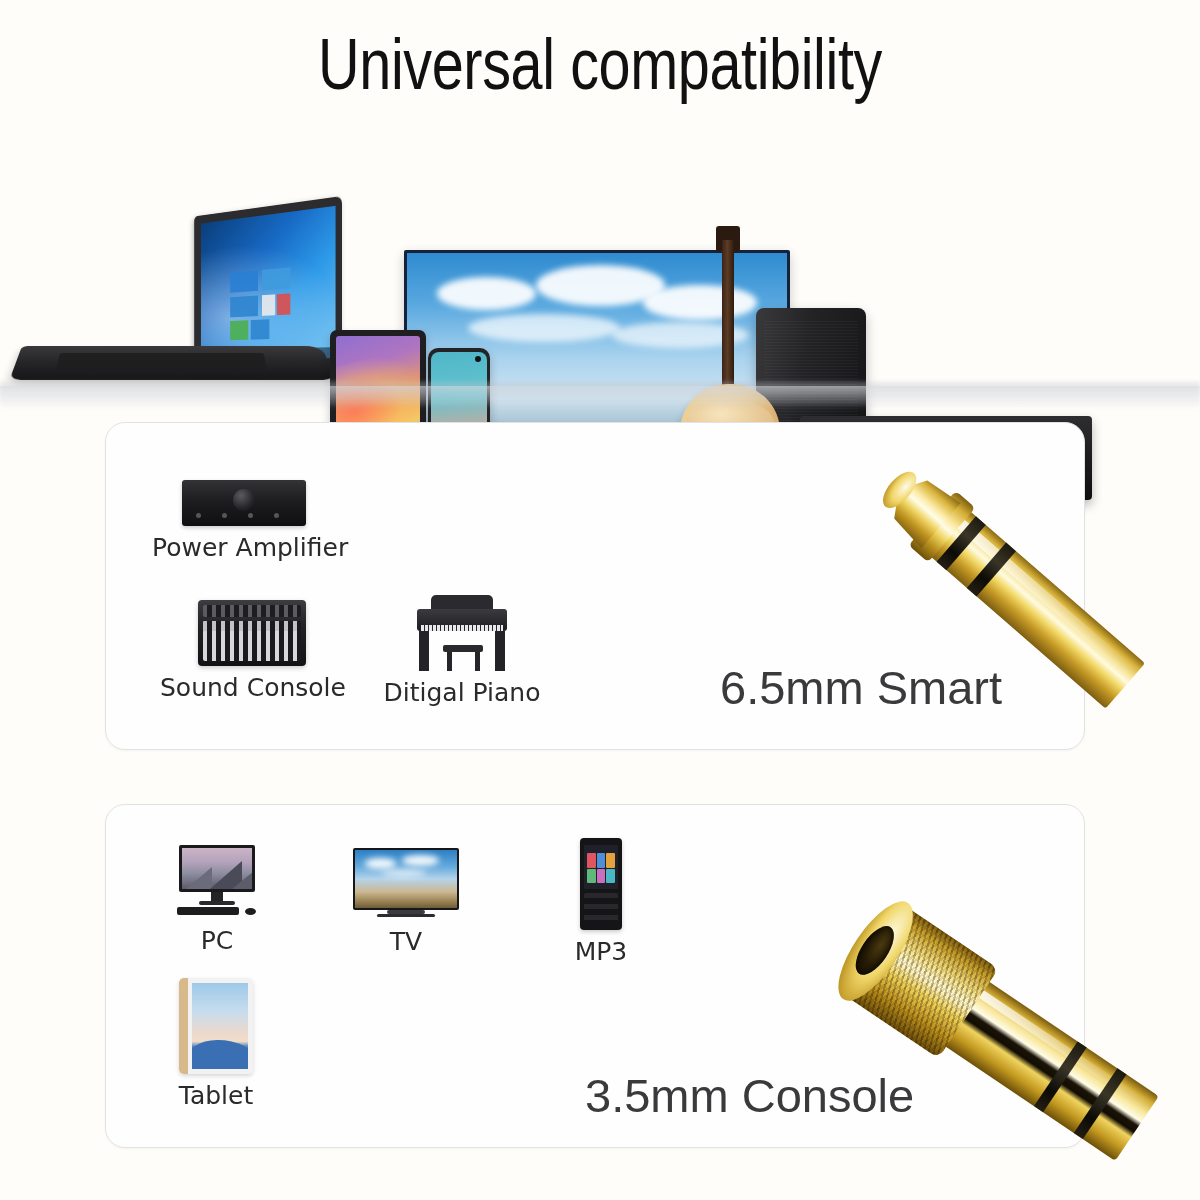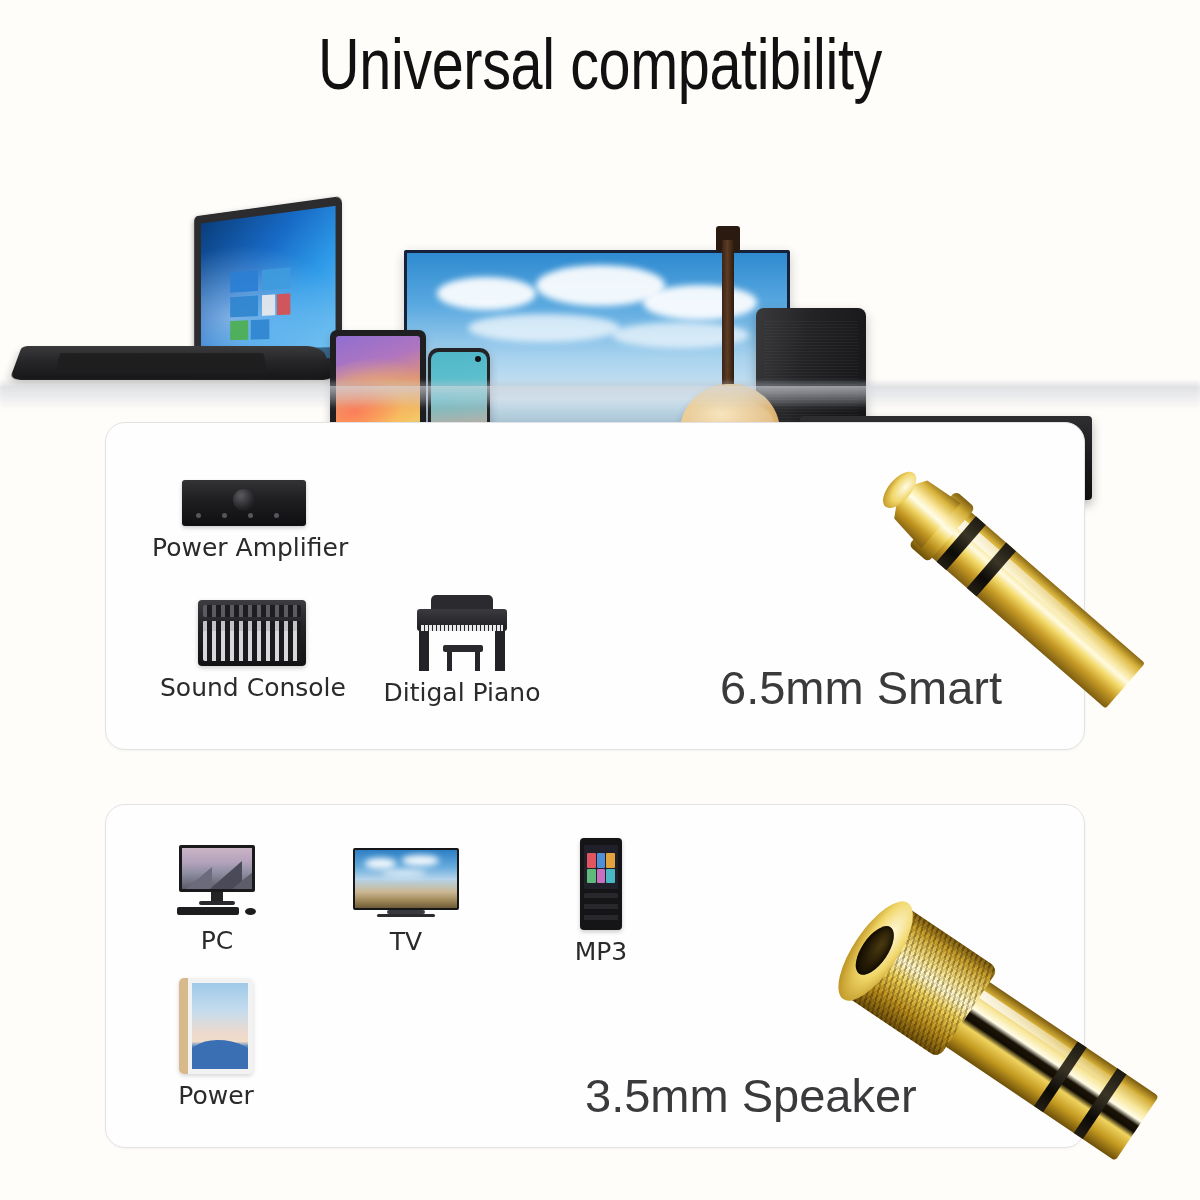--- a/index.html
+++ b/index.html
@@ -539,25 +539,25 @@
         </div>
       <div class="btns"></div>
     </div>
     <div class="cell-label">MP3</div>
   </div>
 
   <div class="cell" style="left:156px;top:978px;width:120px;">
     <div class="cell-icon ic ic-tab">
       <div class="scr"></div>
     </div>
-    <div class="cell-label">Power</div>
-  </div>
-
-
-  <div class="spec" id="spec-female">3.5mm Speaker</div>
+    <div class="cell-label">Tablet</div>
+  </div>
+
+
+  <div class="spec" id="spec-female">3.5mm Console</div>
 
   <div class="conn" id="plug-female">
     <div class="fem-rot">
       <div class="f-body"></div>
       <div class="f-gloss"></div>
       <div class="f-band" style="left:252px;"></div>
       <div class="f-band" style="left:300px;"></div>
       <div class="f-barrel"></div>
       <div class="f-knurl"></div>
       <div class="f-face"></div>

